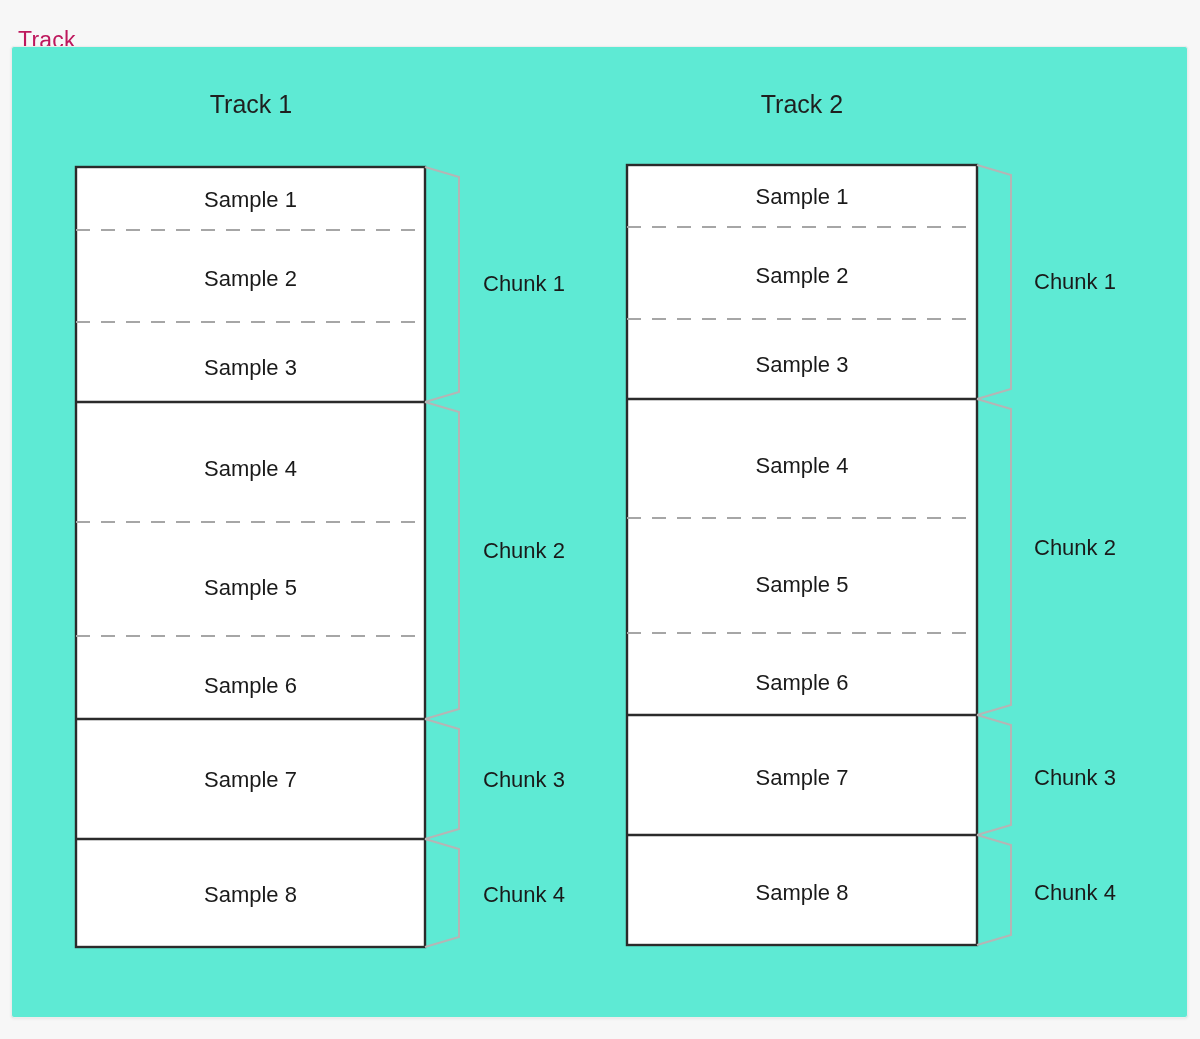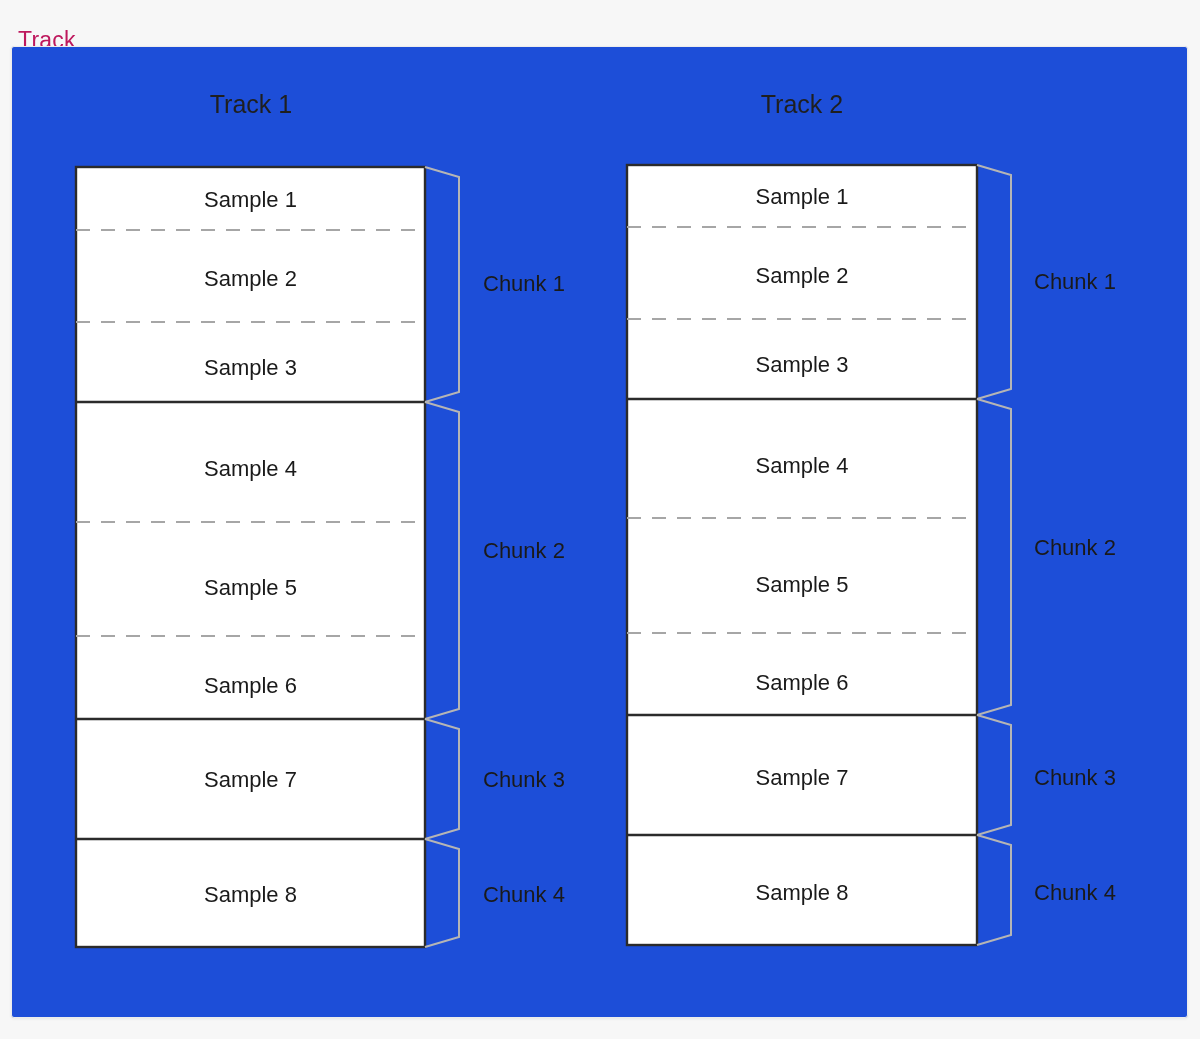--- a/index.html
+++ b/index.html
@@ -26,21 +26,21 @@
     letter-spacing: 0.2px;
     line-height: 22px;
     margin-top: 16px;
   }
   .card {
     position: absolute;
     left: 11px;
     top: 46px;
     width: 1177px;
     height: 972px;
-    background: #1d4ed8;
+    background: #5eead4;
     border: 1px solid #ececec;
     border-radius: 3px;
     box-shadow: 0 1px 3px rgba(0,0,0,0.07);
     overflow: hidden;
   }
   .diagram-svg {
     position: absolute;
     left: 0; top: 0;
     width: 1177px;
     height: 972px;

